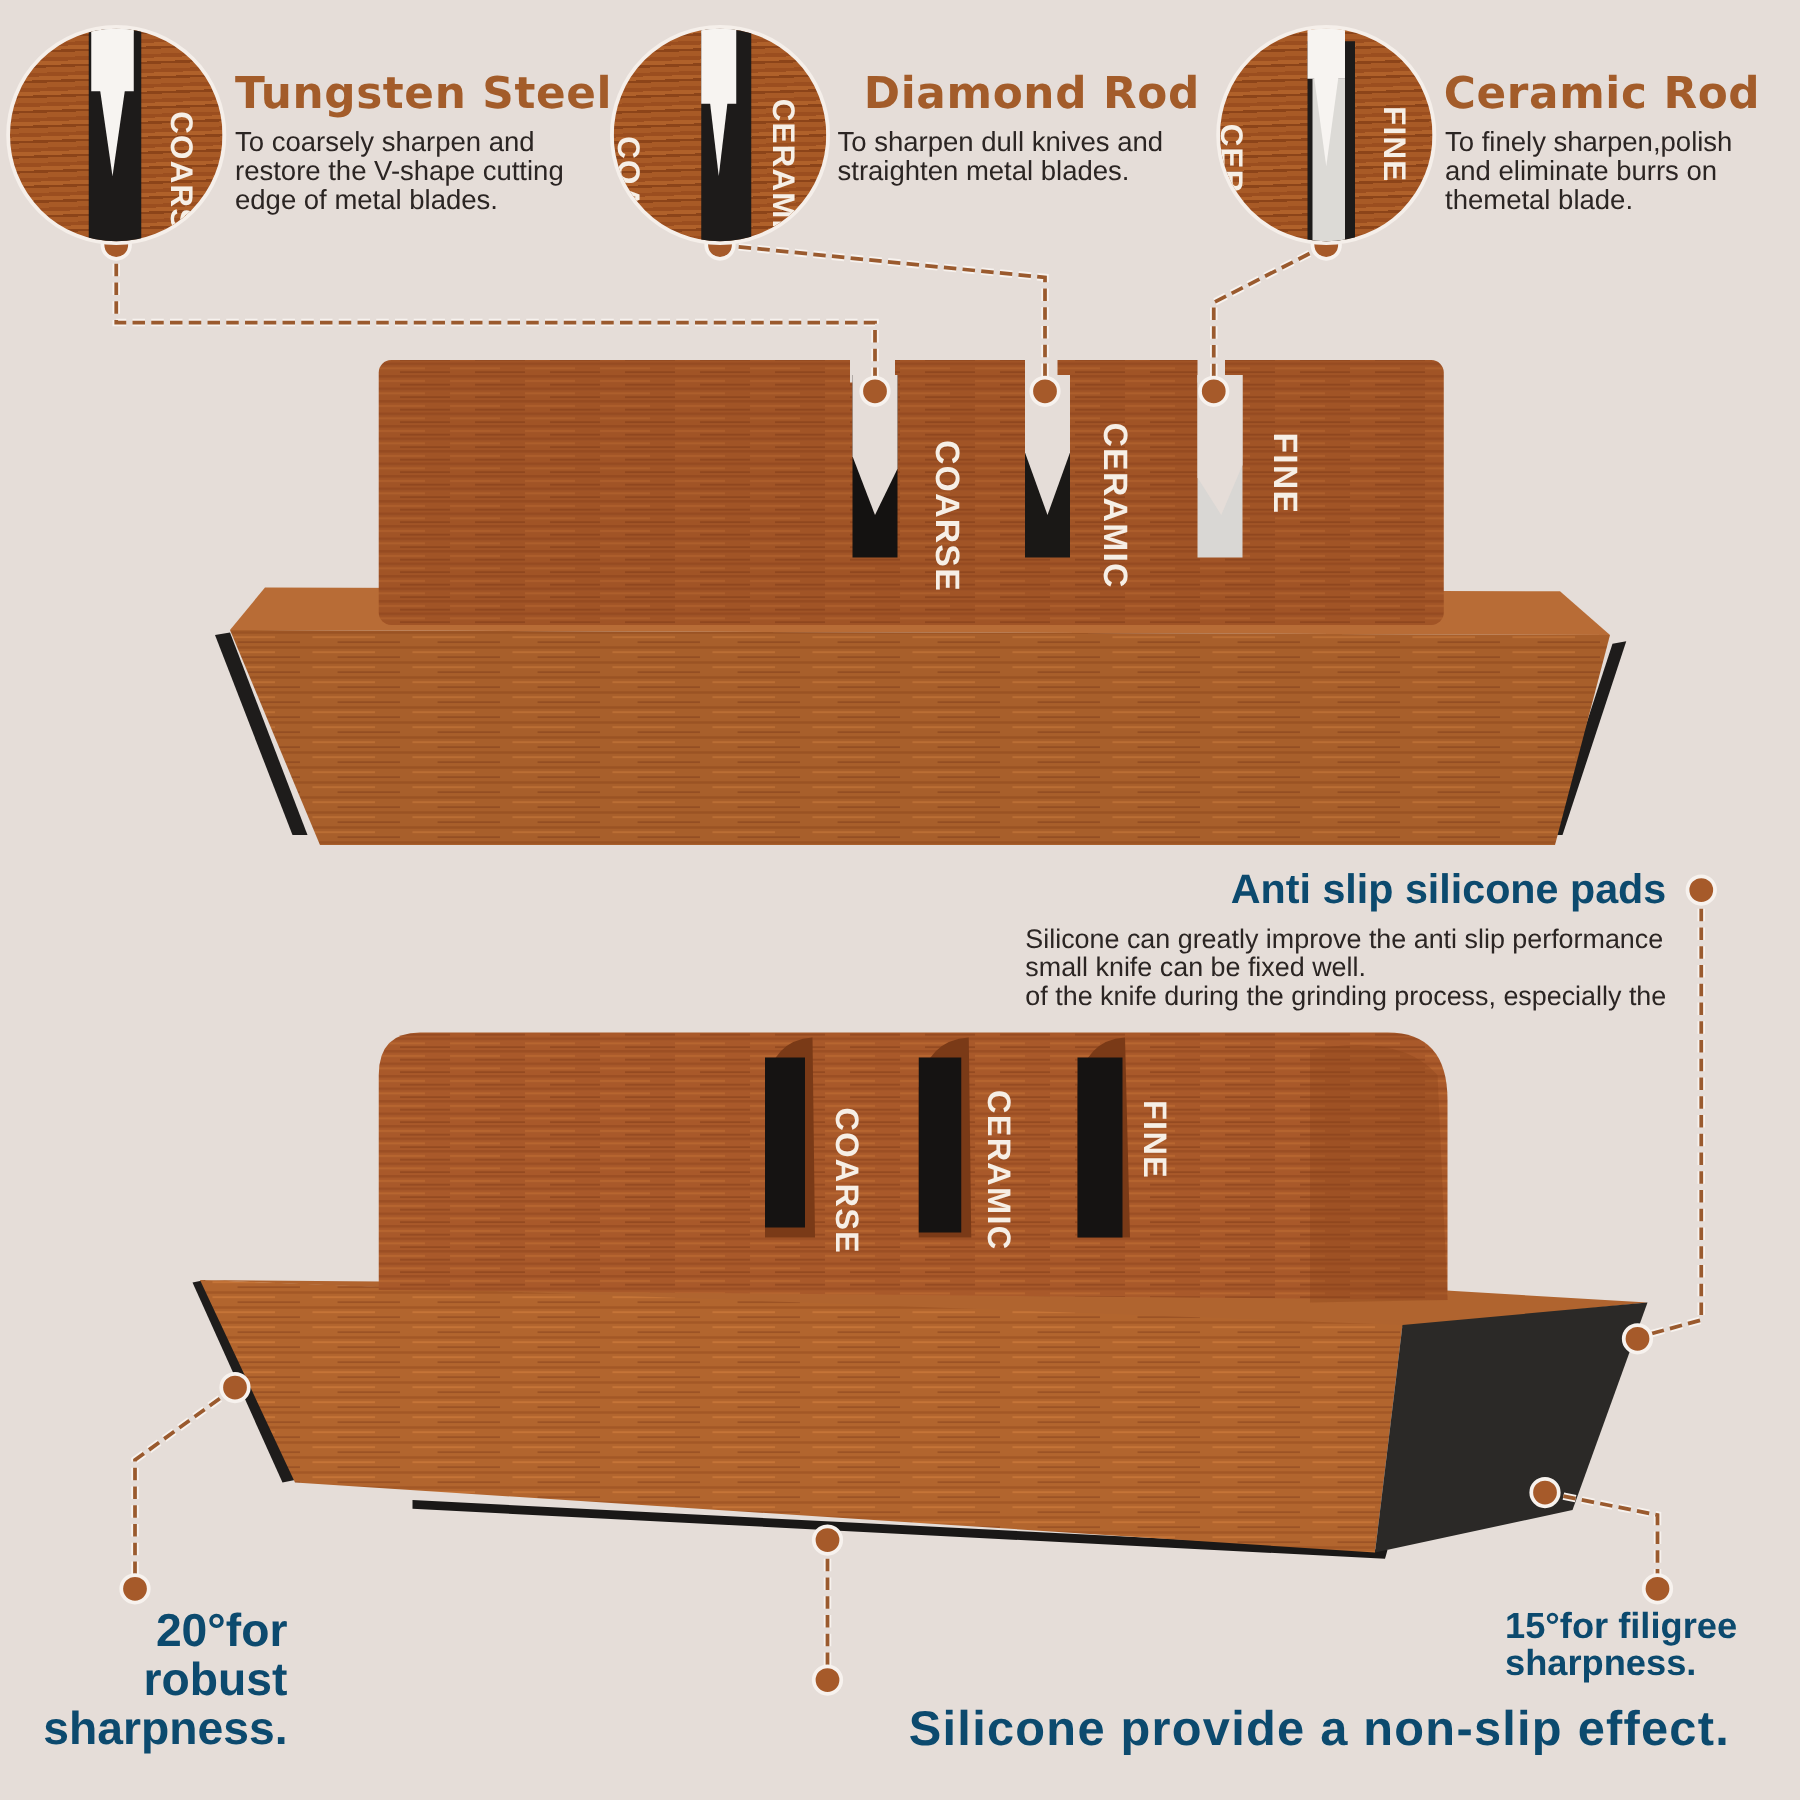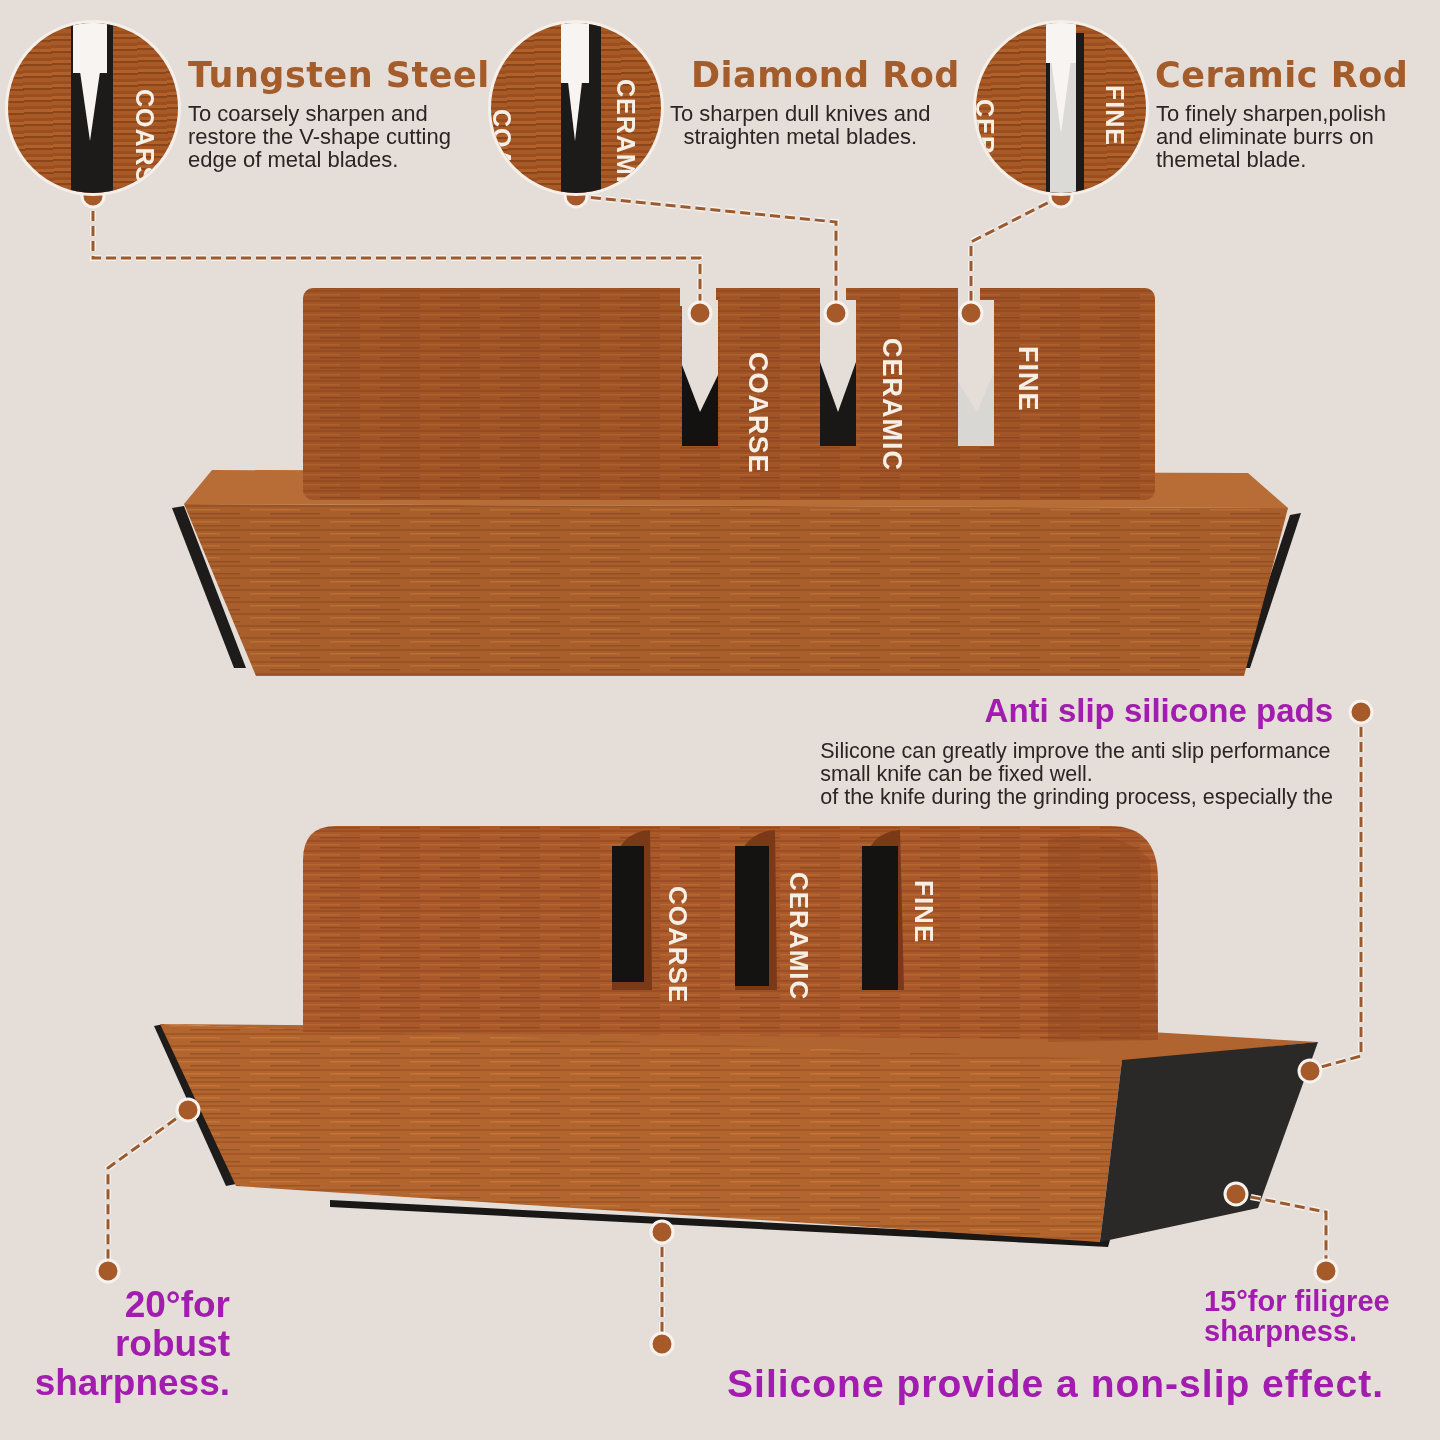--- a/index.html
+++ b/index.html
@@ -11,21 +11,21 @@
   .abs { position: absolute; }
   .title {
     color: #a35c2a; font-weight: bold; font-size: 35px; line-height: 1;
     font-family: "DejaVu Sans", sans-serif; letter-spacing: 0.5px;
   }
   .desc {
     color: #2b2523; font-size: 22px; line-height: 23px;
     font-family: "Liberation Sans", sans-serif;
   }
   .cond-title {
-    color: #a21caf; font-weight: bold; font-family: "Liberation Sans", sans-serif;
+    color: #0c4a6e; font-weight: bold; font-family: "Liberation Sans", sans-serif;
     line-height: 1.05;
   }
   .detail-circle {
     width: 176px; height: 176px; border-radius: 50%;
     border: 3px solid #f5efea; overflow: hidden; box-sizing: border-box;
     background: repeating-linear-gradient(178deg, #9b4e1f 0 3px, #b0612a 3px 6px, #8c4419 6px 8px, #a85a26 8px 12px);
   }
   .rot-label {
     position: absolute; color: #f6efe6; font-weight: bold;
     font-family: "Liberation Sans", sans-serif; writing-mode: vertical-rl;
@@ -163,21 +163,21 @@
 </div>
 
 <div class="abs detail-circle" style="left:488px; top:20px;">
   <div class="abs" style="left:70px; top:0; width:40px; height:176px; background:#1d1b1a;"></div>
   <div class="abs" style="left:70px; top:0; width:0; height:0; border-left:14px solid transparent; border-right:14px solid transparent; border-top:118px solid #f7f4f1;"></div>
   <div class="abs" style="left:70px; top:0; width:28px; height:60px; background:#f7f4f1;"></div>
   <div class="rot-label" style="left:120px; top:56px; font-size:25px;">CERAMIC</div>
   <div class="rot-label" style="left:-4px; top:86px; font-size:25px;">COAR</div>
 </div>
 <div class="abs title" style="left:691px; top:58px;">Diamond Rod</div>
-<div class="abs desc" style="left:670px; top:102px;text-align:center;">
+<div class="abs desc" style="left:670px; top:102px;">
   <div>To sharpen dull knives and</div>
   <div>straighten metal blades.</div>
 </div>
 
 <div class="abs detail-circle" style="left:973px; top:20px;">
   <div class="abs" style="left:70px; top:10px; width:38px; height:166px; background:#1d1b1a;"></div>
   <div class="abs" style="left:74px; top:40px; width:26px; height:140px; background:#dcdad6;"></div>
   <div class="abs" style="left:70px; top:0; width:0; height:0; border-left:15px solid transparent; border-right:15px solid transparent; border-top:110px solid #f7f4f1;"></div>
   <div class="abs" style="left:70px; top:0; width:30px; height:40px; background:#f7f4f1;"></div>
   <div class="rot-label" style="left:124px; top:62px; font-size:25px;">FINE</div>

